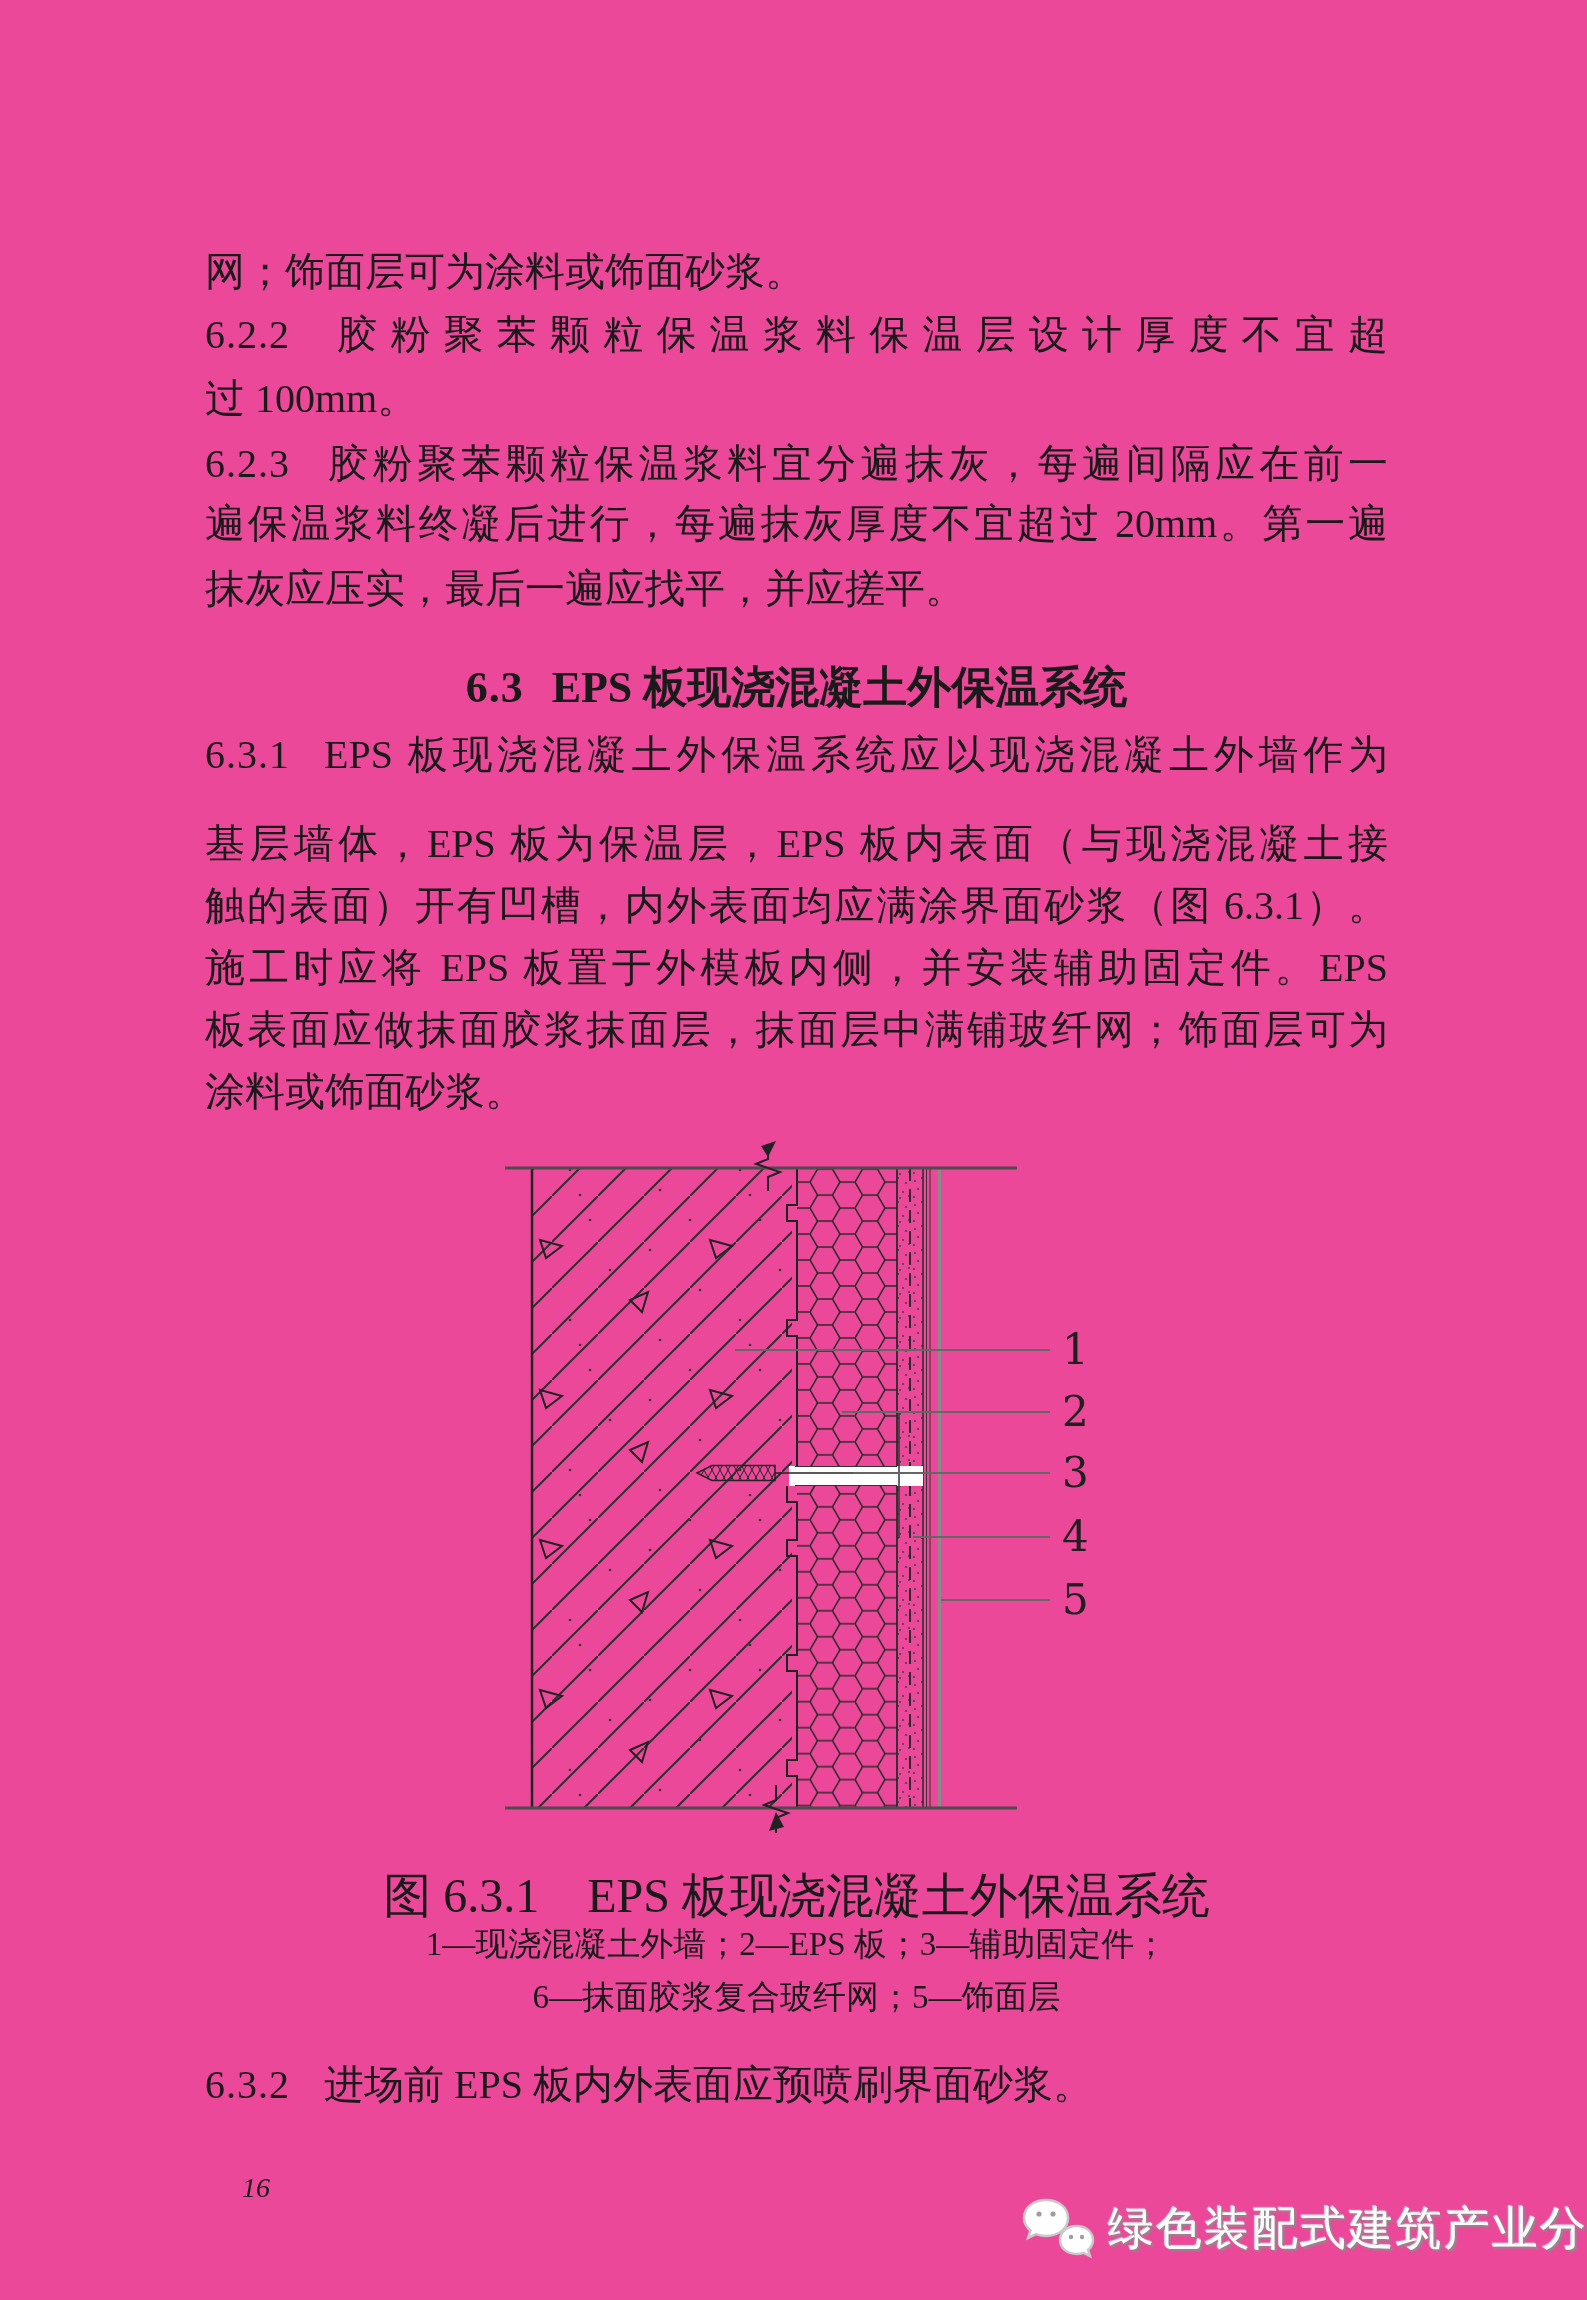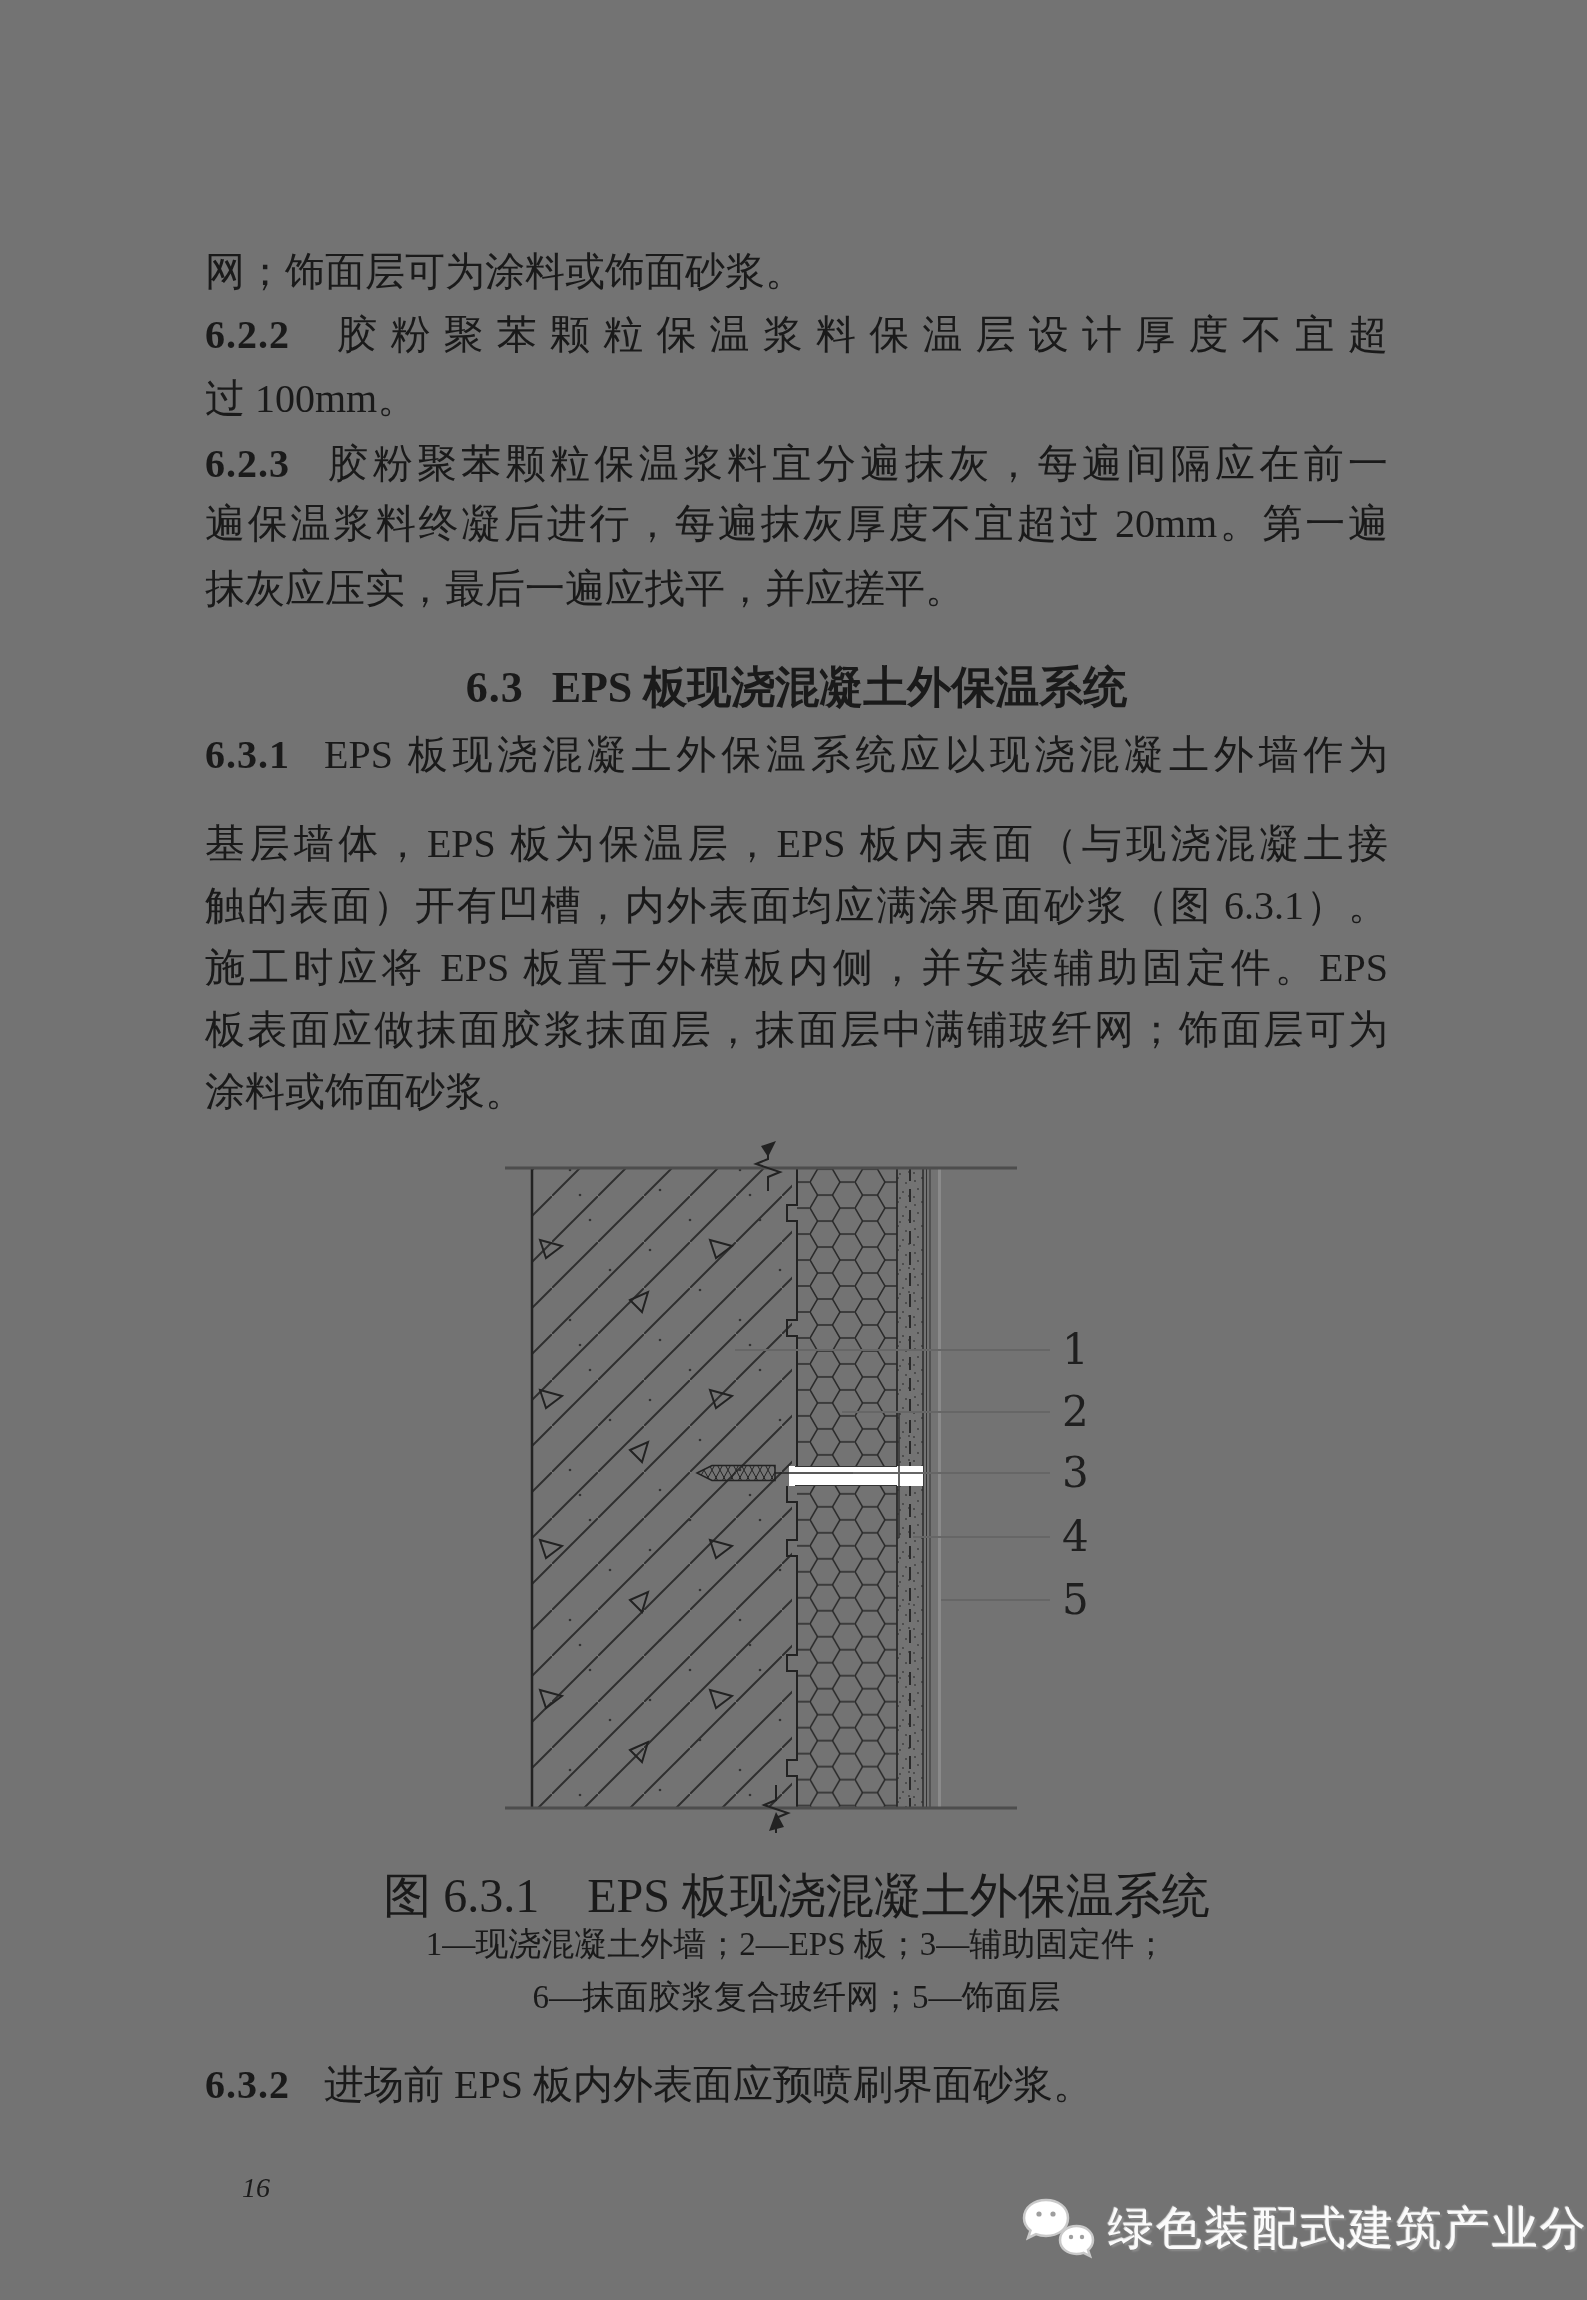--- a/index.html
+++ b/index.html
@@ -1,21 +1,21 @@
 <!DOCTYPE html>
 <html><head>
 <meta charset="utf-8">
 <style>
   html,body{margin:0;padding:0;background:#e8e8e8;}
-  .page{position:relative;width:1587px;height:2300px;background:#737373;overflow:hidden;
+  .page{position:relative;width:1587px;height:2300px;background:#ec4899;overflow:hidden;
         font-family:"Liberation Serif","DejaVu Serif",serif;color:#1a1a1a;}
   
   .bl{position:absolute;left:205px;width:1183px;font-size:40px;line-height:48px;white-space:nowrap;}
   .full{white-space:normal;text-align:justify;text-align-last:justify;}
-  .snum{font-weight:bold;margin-right:34px;letter-spacing:1px;}
+  .snum{font-weight:normal;margin-right:34px;letter-spacing:1px;}
   .heading{position:absolute;left:205px;width:1183px;text-align:center;font-weight:bold;font-size:44px;}
   .hnum{margin-right:28px;letter-spacing:1px;}
   .caption{position:absolute;left:205px;width:1183px;text-align:center;font-size:48px;}
   .legend{position:absolute;left:205px;width:1183px;text-align:center;font-size:33px;}
   .pageno{position:absolute;left:242px;top:2146px;font-size:28px;font-style:italic;margin-top:26px;}
   .watermark{position:absolute;left:1016px;top:2196px;display:flex;align-items:center;gap:8px;}
   .wm-text{font-family:"Liberation Sans","DejaVu Sans",sans-serif;font-size:46px;letter-spacing:2px;
            color:#fbfbfb;text-shadow:2px 2px 2px #8c8c8c,-1px -1px 1px #ececec;white-space:nowrap;}
   svg text{font-family:"DejaVu Serif","Liberation Serif",serif;}
   .diagram{position:absolute;left:480px;top:1140px;}

